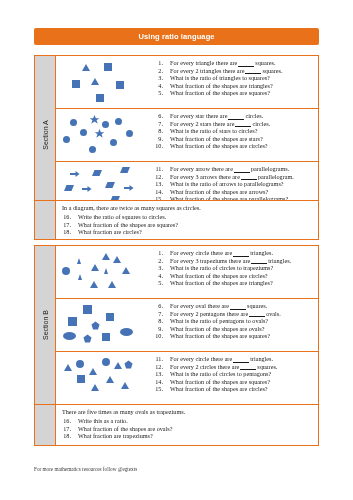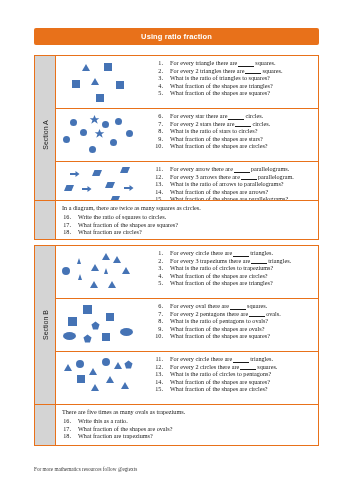--- a/index.html
+++ b/index.html
@@ -195,21 +195,21 @@
     color: #3a3a3a;
     font-family: "Liberation Serif", serif;
   }
 </style>
 </head>
 <body>
 
 <div class="page">
 
   <div class="title-banner">
-    <span class="title-text">Using ratio fraction</span>
+    <span class="title-text">Using ratio language</span>
   </div>
 
   <div class="section section-a">
     <div class="section-label">
       <span class="vlabel">Section A</span>
     </div>
     <div class="section-body">
 
       <div class="qblock">
         <div class="shape-cell">

